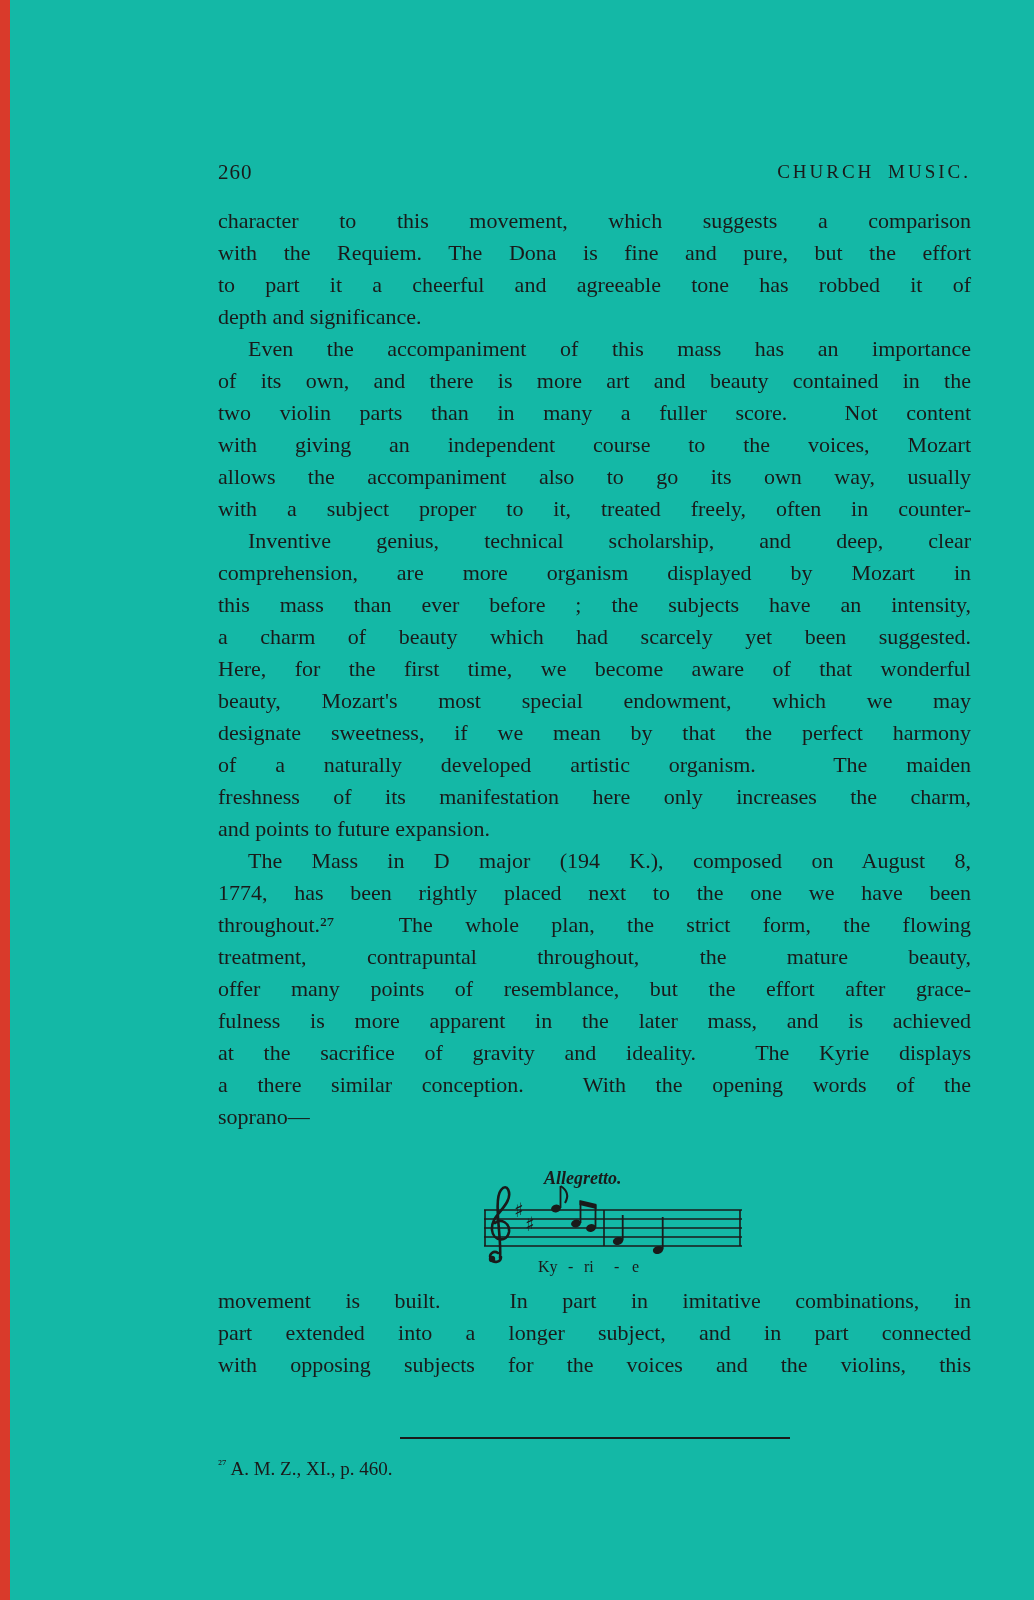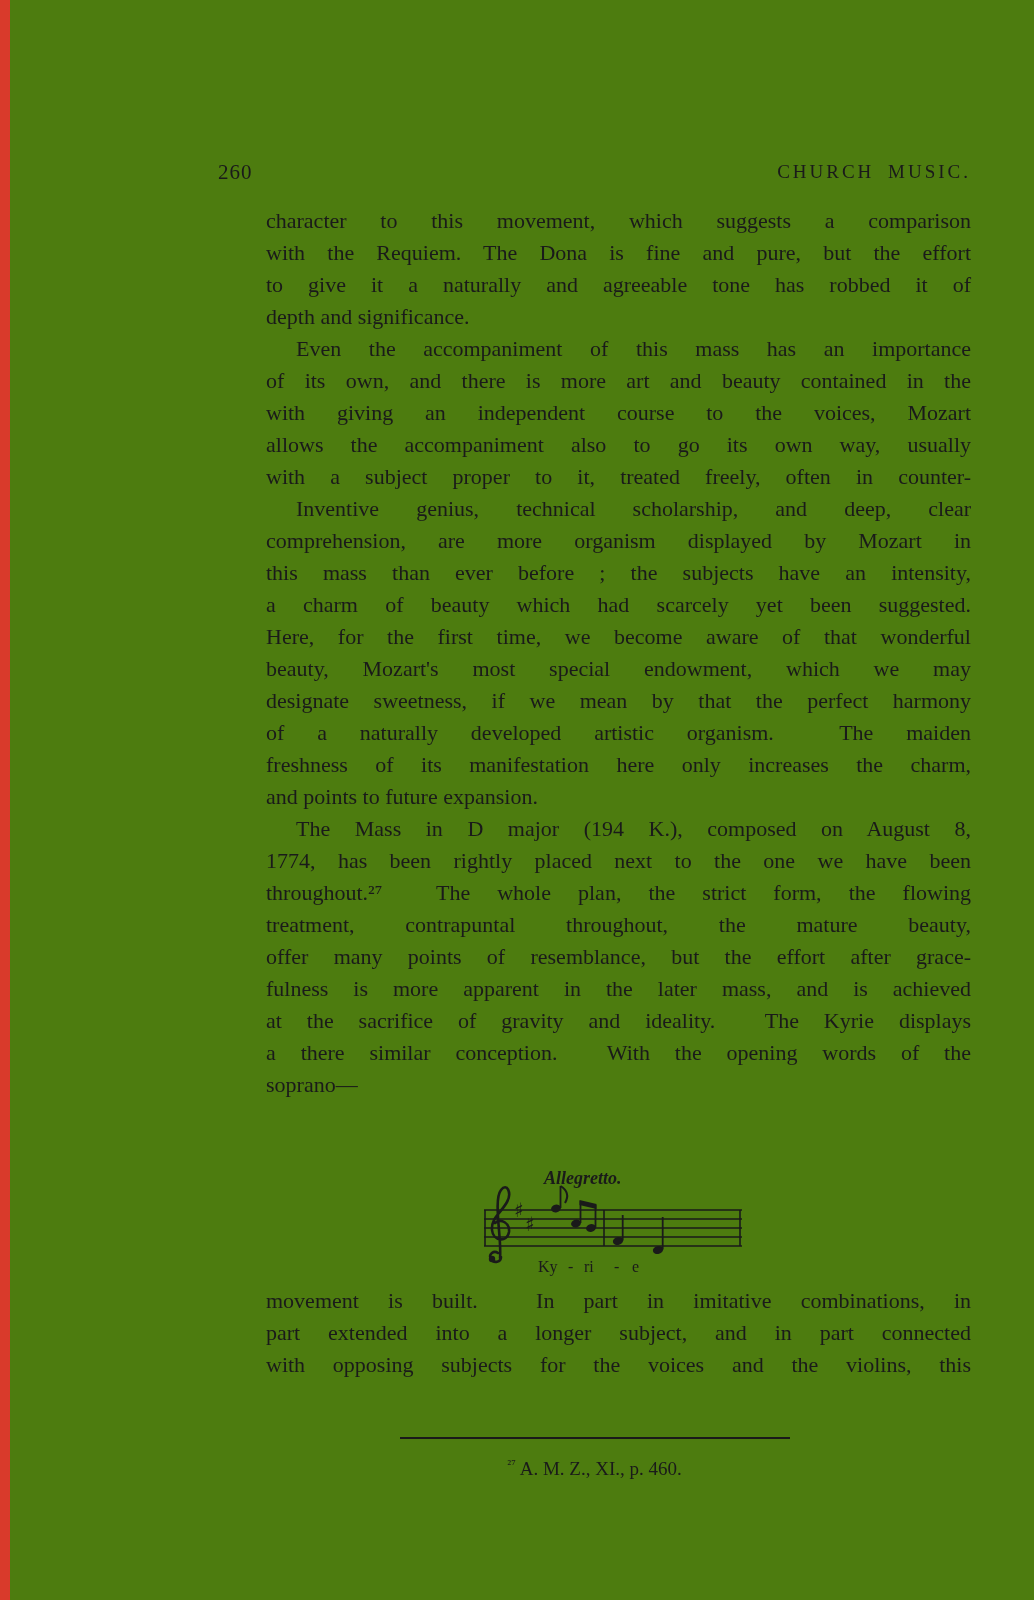--- a/index.html
+++ b/index.html
@@ -48,67 +48,66 @@
     position: absolute;
     left: 218px; top: 1285px;
     width: 753px;
     font-size: 22px;
     line-height: 32px;
   }
   .line {
     text-align: justify;
     text-align-last: justify;
     white-space: pre-wrap;
-    margin-left: 48px;
   }
   .line.lastline { text-align-last: left; }
   .para.indent .firstline { text-indent: 30px; }
   .music {
     position: absolute;
     left: 478px; top: 1160px;
     width: 274px; height: 124px;
   }
   .music svg { display: block; }
   .fnrule {
     position: absolute;
     left: 400px; top: 1437px;
     width: 390px; height: 2px;
     background: #1a1a1a;
   }
   .footnote {
     position: absolute;
     left: 218px; top: 1456px;
     width: 753px;
-    text-align: center;
     font-size: 19px;
   }
   .footnote sup { font-size: 13px; margin-right: 4px; }
 </style>
 </head>
 <body>
 
-<div class="page" style="color: rgb(26, 26, 26); background: #4d7c0f;">
+<div class="page" style="color: rgb(26, 26, 26); background: #14b8a6;">
 
   <div class="edge-bar" style="background: rgb(217, 58, 43);"></div>
 
   <div class="header-row">
     <span class="pagenum">260</span>
     <div class="running-title">CHURCH MUSIC.</div>
   </div>
 
   <main class="body-col" id="body-main">
       <div class="para">
         <div class="line firstline">character to this movement, which suggests a comparison</div>
         <div class="line">with the Requiem. The Dona is fine and pure, but the effort</div>
-        <div class="line">to give it a naturally and agreeable tone has robbed it of</div>
+        <div class="line">to part it a cheerful and agreeable tone has robbed it of</div>
         <div class="line lastline">depth and significance.</div>
       </div>
       <div class="para indent">
         <div class="line firstline">Even the accompaniment of this mass has an importance</div>
         <div class="line">of its own, and there is more art and beauty contained in the</div>
+        <div class="line">two violin parts than in many a fuller score.  Not content</div>
         <div class="line">with giving an independent course to the voices, Mozart</div>
         <div class="line">allows the accompaniment also to go its own way, usually</div>
         <div class="line">with a subject proper to it, treated freely, often in counter-</div>
       </div>
       <div class="para indent">
         <div class="line firstline">Inventive genius, technical scholarship, and deep, clear</div>
         <div class="line">comprehension, are more organism displayed by Mozart in</div>
         <div class="line">this mass than ever before ; the subjects have an intensity,</div>
         <div class="line">a charm of beauty which had scarcely yet been suggested.</div>
         <div class="line">Here, for the first time, we become aware of that wonderful</div>

